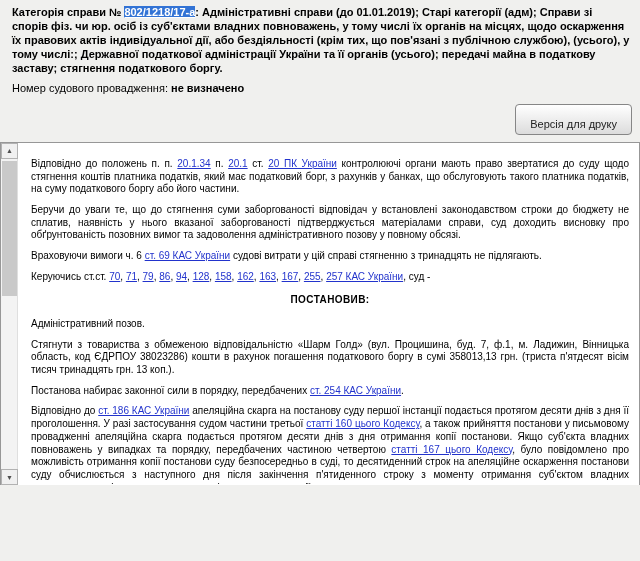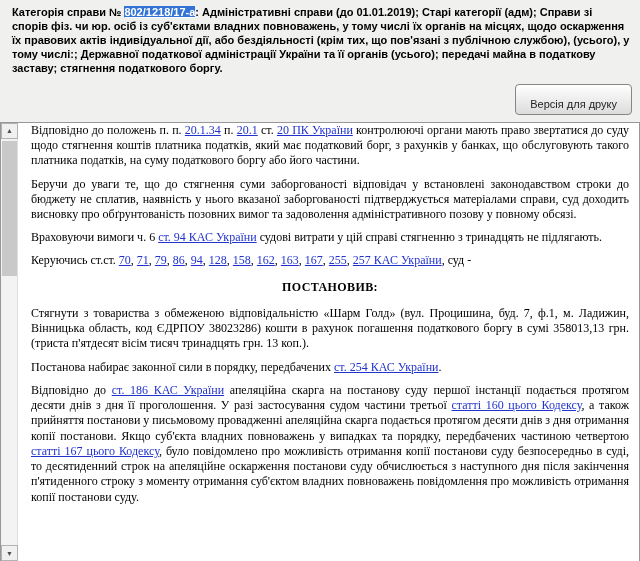--- a/index.html
+++ b/index.html
@@ -3,21 +3,21 @@
 <meta charset="utf-8">
 <style>
   * { margin:0; padding:0; box-sizing:border-box; }
   html,body { width:640px; height:561px; }
   body {
     font-family:"Liberation Sans","DejaVu Sans",sans-serif;
     background:var(--page-background,#f0f0ee);
     color:#000;
     overflow:hidden;
   }
-  .page { width:640px; height:561px; display:flex; flex-direction:column; overflow:hidden; }
+  .page { width:640px; height:485px; display:flex; flex-direction:column; overflow:hidden; }
 
   
   .meta { padding:6px 10px 0 12px; font-size:11px; line-height:1.27; }
   .meta p { margin:0 0 6px; }
   .b { font-weight:bold; }
   .caselink {
     background:var(--case-highlight-bg,#3273d5);
     color:var(--case-highlight-text,#fff);
     text-decoration:underline;
   }
@@ -44,34 +44,38 @@
   .sb-btn {
     position:absolute; left:0; width:17px; height:16px;
     display:flex; align-items:center; justify-content:center;
     background:#f0f0f0; border:1px solid #b2b2b2;
     color:#4e4e4e; font-size:7px; line-height:1; cursor:pointer;
   }
   .sb-up { top:0; }
   .sb-down { bottom:0; }
   .sb-thumb { position:absolute; left:1px; top:18px; width:15px; height:135px; background:#c9c9c9; cursor:pointer; }
 
-  .doc { flex:1; padding:0 10px 4px 13px; font-size:12px; line-height:1.27; overflow:hidden;font-family:Liberation Serif, serif; }
+  .doc { flex:1; padding:15px 10px 4px 13px; font-size:10px; line-height:1.27; overflow:hidden; }
   .para { margin:0 0 8px; text-align:justify; }
   .heading { text-align:center; margin:11px 0; letter-spacing:0.4px; }
 </style>
 </head>
 <body>
 
 <div class="page">
 
   <div class="meta">
     <p><span class="b">Категорія справи № </span><a href="#" class="caselink b">802/1218/17-а</a><span class="b">: Адміністративні справи (до 01.01.2019); Старі категорії (адм); Справи зі спорів фіз. чи юр. осіб із суб'єктами владних повноважень, у тому числі їх органів на місцях, щодо оскарження їх правових актів індивідуальної дії, або бездіяльності (крім тих, що пов'язані з публічною службою), (усього), у тому числі:; Державної податкової адміністрації України та її органів (усього); передачі майна в податкову заставу; стягнення податкового боргу.</span></p>
 
 
 
+    <p>
+      <span>Номер судового провадження:</span>
+      <span class="b">не визначено</span>
+    </p>
   </div>
 
   <div class="toolbar">
     <button class="btn">Версія для друку</button>
   </div>
 
   <div class="docwrap">
 
     <div class="scrollbar">
       <div class="sb-btn sb-up">
@@ -79,23 +83,24 @@
         </div>
       <div class="sb-thumb"></div>
       <div class="sb-btn sb-down">
           <span>▼</span>
         </div>
     </div>
 
     <div class="doc">
       <p class="para"><span>Відповідно до положень п. п. </span><a href="#" class="lnk">20.1.34</a><span> п. </span><a href="#" class="lnk">20.1</a><span> ст. </span><a href="#" class="lnk">20 ПК України</a><span> контролюючі органи мають право звертатися до суду щодо стягнення коштів платника податків, який має податковий борг, з рахунків у банках, що обслуговують такого платника податків, на суму податкового боргу або його частини.</span></p>
       <p class="para"><span>Беручи до уваги те, що до стягнення суми заборгованості відповідач у встановлені законодавством строки до бюджету не сплатив, наявність у нього вказаної заборгованості підтверджується матеріалами справи, суд доходить висновку про обґрунтованість позовних вимог та задоволення адміністративного позову у повному обсязі.</span></p>
-      <p class="para"><span>Враховуючи вимоги ч. 6 </span><a href="#" class="lnk">ст. 94 КАС України</a><span> судові витрати у цій справі стягненню з тринадцять не підлягають.</span></p>
+      <p class="para"><span>Враховуючи вимоги ч. 6 </span><a href="#" class="lnk">ст. 69 КАС України</a><span> судові витрати у цій справі стягненню з тринадцять не підлягають.</span></p>
       <p class="para"><span>Керуючись ст.ст. </span><a href="#" class="lnk">70</a><span>, </span><a href="#" class="lnk">71</a><span>, </span><a href="#" class="lnk">79</a><span>, </span><a href="#" class="lnk">86</a><span>, </span><a href="#" class="lnk">94</a><span>, </span><a href="#" class="lnk">128</a><span>, </span><a href="#" class="lnk">158</a><span>, </span><a href="#" class="lnk">162</a><span>, </span><a href="#" class="lnk">163</a><span>, </span><a href="#" class="lnk">167</a><span>, </span><a href="#" class="lnk">255</a><span>, </span><a href="#" class="lnk">257 КАС України</a><span>, суд -</span></p>
       <p class="para heading"><span class="b">ПОСТАНОВИВ:</span></p>
+      <p class="para"><span>Адміністративний позов.</span></p>
       <p class="para"><span>Стягнути з товариства з обмеженою відповідальністю «Шарм Голд» (вул. Процишина, буд. 7, ф.1, м. Ладижин, Вінницька область, код ЄДРПОУ 38023286) кошти в рахунок погашення податкового боргу в сумі 358013,13 грн. (триста п'ятдесят вісім тисяч тринадцять грн. 13 коп.).</span></p>
       <p class="para"><span>Постанова набирає законної сили в порядку, передбачених </span><a href="#" class="lnk">ст. 254 КАС України</a><span>.</span></p>
       <p class="para"><span>Відповідно до </span><a href="#" class="lnk">ст. 186 КАС України</a><span> апеляційна скарга на постанову суду першої інстанції подається протягом десяти днів з дня її проголошення. У разі застосування судом частини третьої </span><a href="#" class="lnk">статті 160 цього Кодексу</a><span>, а також прийняття постанови у письмовому провадженні апеляційна скарга подається протягом десяти днів з дня отримання копії постанови. Якщо суб'єкта владних повноважень у випадках та порядку, передбачених частиною четвертою </span><a href="#" class="lnk">статті 167 цього Кодексу</a><span>, було повідомлено про можливість отримання копії постанови суду безпосередньо в суді, то десятиденний строк на апеляційне оскарження постанови суду обчислюється з наступного дня після закінчення п'ятиденного строку з моменту отримання суб'єктом владних повноважень повідомлення про можливість отримання копії постанови суду.</span></p>
 
     </div>
 
   </div>
 </div>
 
 </body></html>

